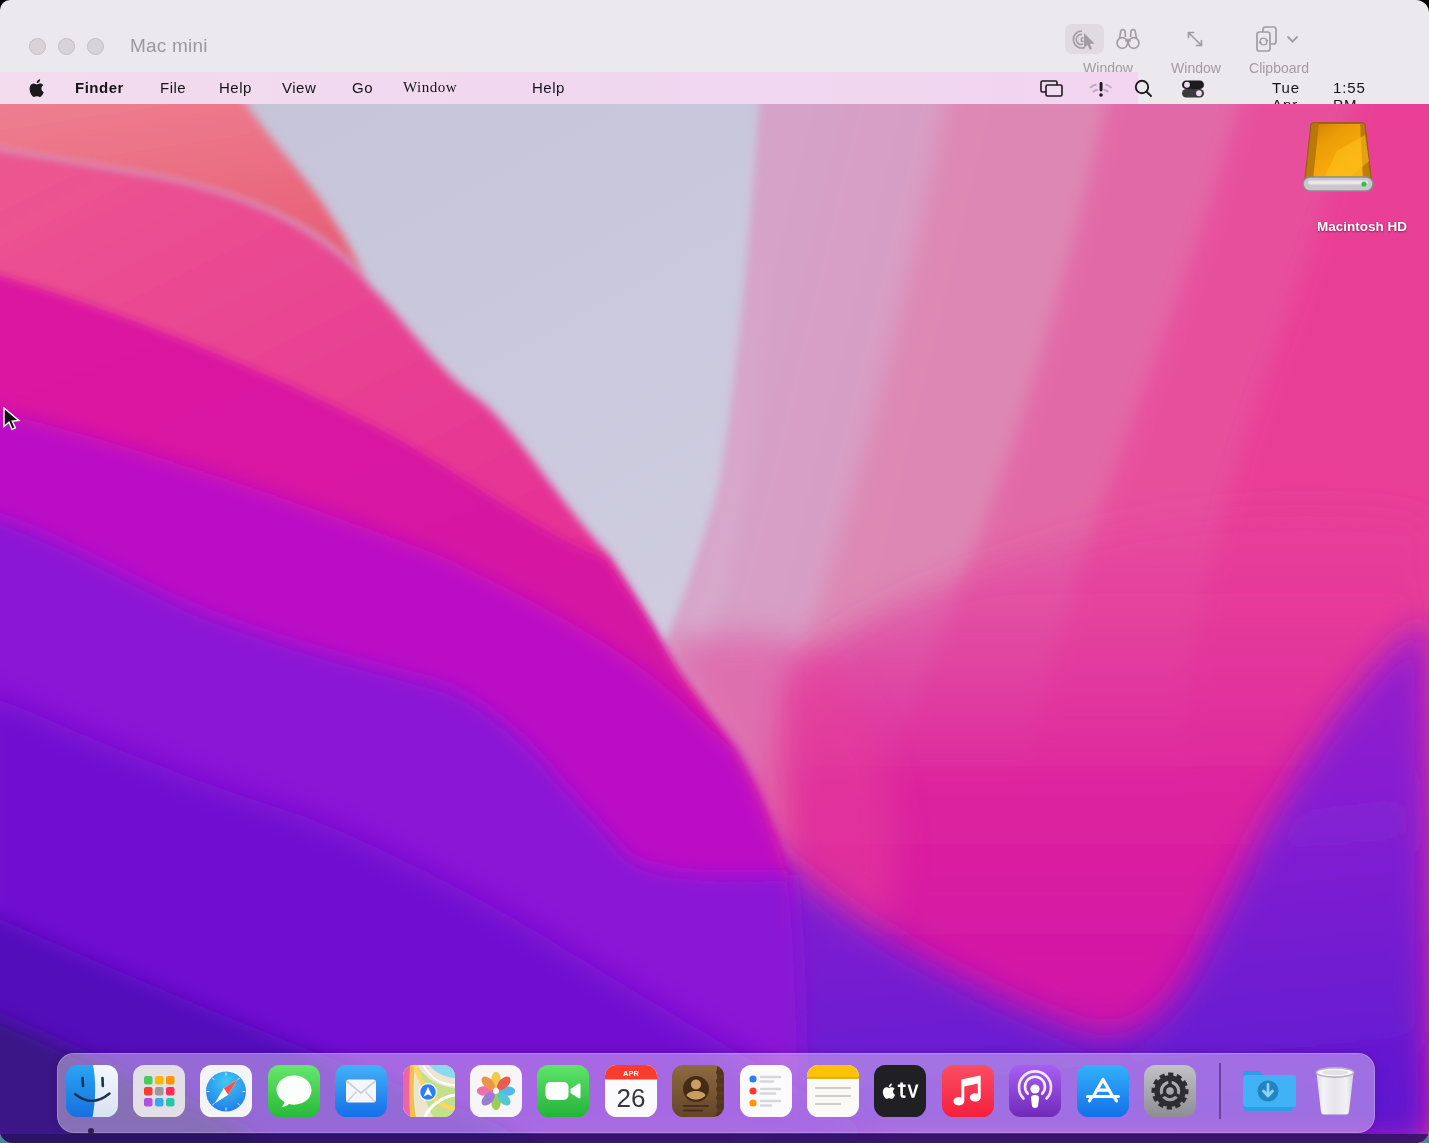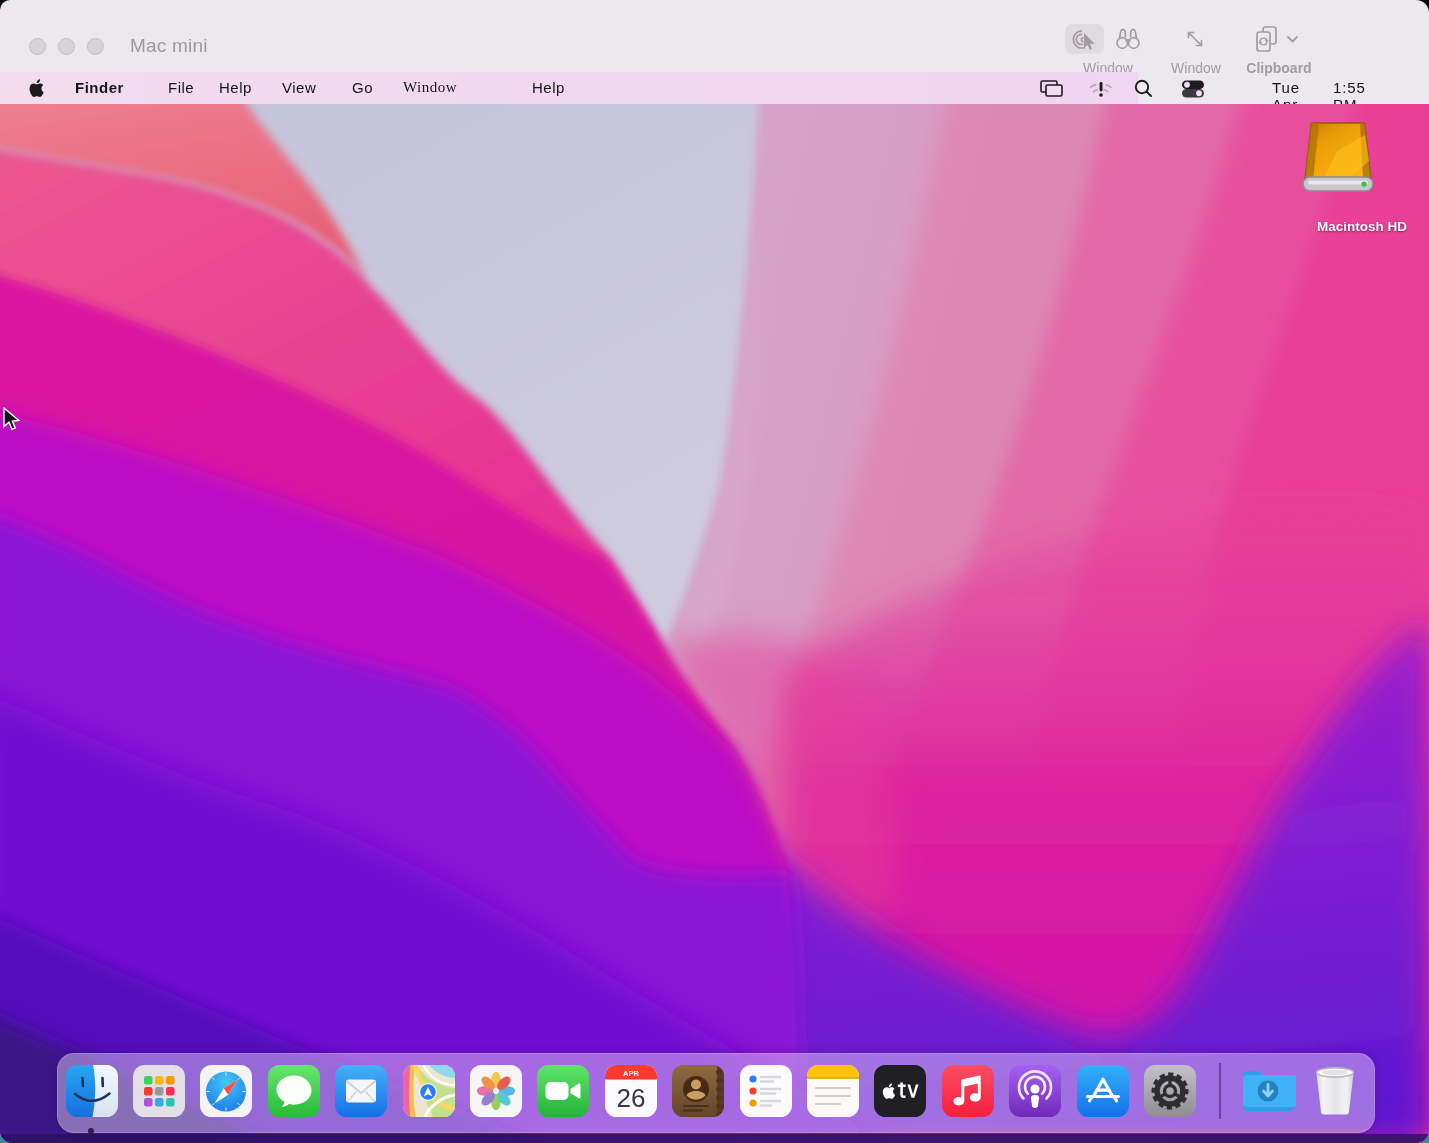--- a/index.html
+++ b/index.html
@@ -71,28 +71,28 @@
       <g stroke-width="1.7">
         <rect x="203" y="10" width="13" height="17" rx="2.5"></rect>
         <rect x="197" y="15" width="13" height="19" rx="2.5" fill="#ece9ee"></rect>
         <circle cx="203.5" cy="24.5" r="3.4" stroke-width="1.4"></circle>
         <path d="M206.9 24.5 l1.3 -1.6 M206.9 24.5 l-1.5 -1.3 M200.1 24.5 l-1.3 1.6 M200.1 24.5 l1.5 1.3" stroke-width="1.1"></path>
       </g>
       <path d="M228 20 L232.5 24.5 L237 20" stroke-width="1.8" stroke-linecap="round" stroke-linejoin="round"></path>
     </svg>
     <div class="toollabel" style="left:1068px;width:80px;">Window</div>
     <div class="toollabel" style="left:1156px;width:80px;">Window</div>
-    <div class="toollabel" style="left:1234px;width:90px;font-weight:bold;">Clipboard</div>
+    <div class="toollabel" style="left:1234px;width:90px;">Clipboard</div>
   </div>
   <div id="menubar">
     <svg width="18" height="20" viewBox="0 0 18 20" style="position:absolute;left:29px;top:6px;">
       <path fill="#1b191c" d="M12.4 10.6c0-2.2 1.8-3.3 1.9-3.3-1-1.5-2.6-1.7-3.2-1.7-1.4-.1-2.7.8-3.3.8-.7 0-1.8-.8-2.9-.8-1.5 0-2.9.9-3.6 2.2-1.6 2.7-.4 6.7 1.1 8.9.7 1.1 1.6 2.3 2.7 2.2 1.1 0 1.5-.7 2.8-.7s1.7.7 2.9.7c1.2 0 1.9-1.1 2.7-2.2.8-1.2 1.2-2.4 1.2-2.5-.1-.1-2.3-.9-2.3-3.6zM10.2 3.9c.6-.7 1-1.7.9-2.7-.9 0-1.9.6-2.5 1.3-.6.6-1 1.6-.9 2.6 1 .1 1.9-.5 2.5-1.2z"></path>
     </svg>
     <span class="mitem" style="left:75px; font-weight:700;">Finder</span>
-    <span class="mitem" style="left:168px;">File</span>
+    <span class="mitem" style="left:160px;">File</span>
     <span class="mitem" style="left:219px;">Help</span>
     <span class="mitem" style="left:282px;">View</span>
     <span class="mitem" style="left:352px;">Go</span>
     <span class="mitem" style="left:403px;font-family:Liberation Serif, serif;">Window</span>
     <span class="mitem" style="left:500px;margin-left:32px;">Help</span>
     <svg width="180" height="24" viewBox="0 0 180 24" style="position:absolute;left:1036px;top:4px;" fill="none" stroke="#1d1b1e">
 
       <g stroke-width="1.6">
         <rect x="5" y="5" width="16" height="11" rx="1.5"></rect>
         <rect x="10" y="9" width="16" height="11" rx="1.5" fill="#f2dcf1"></rect>

